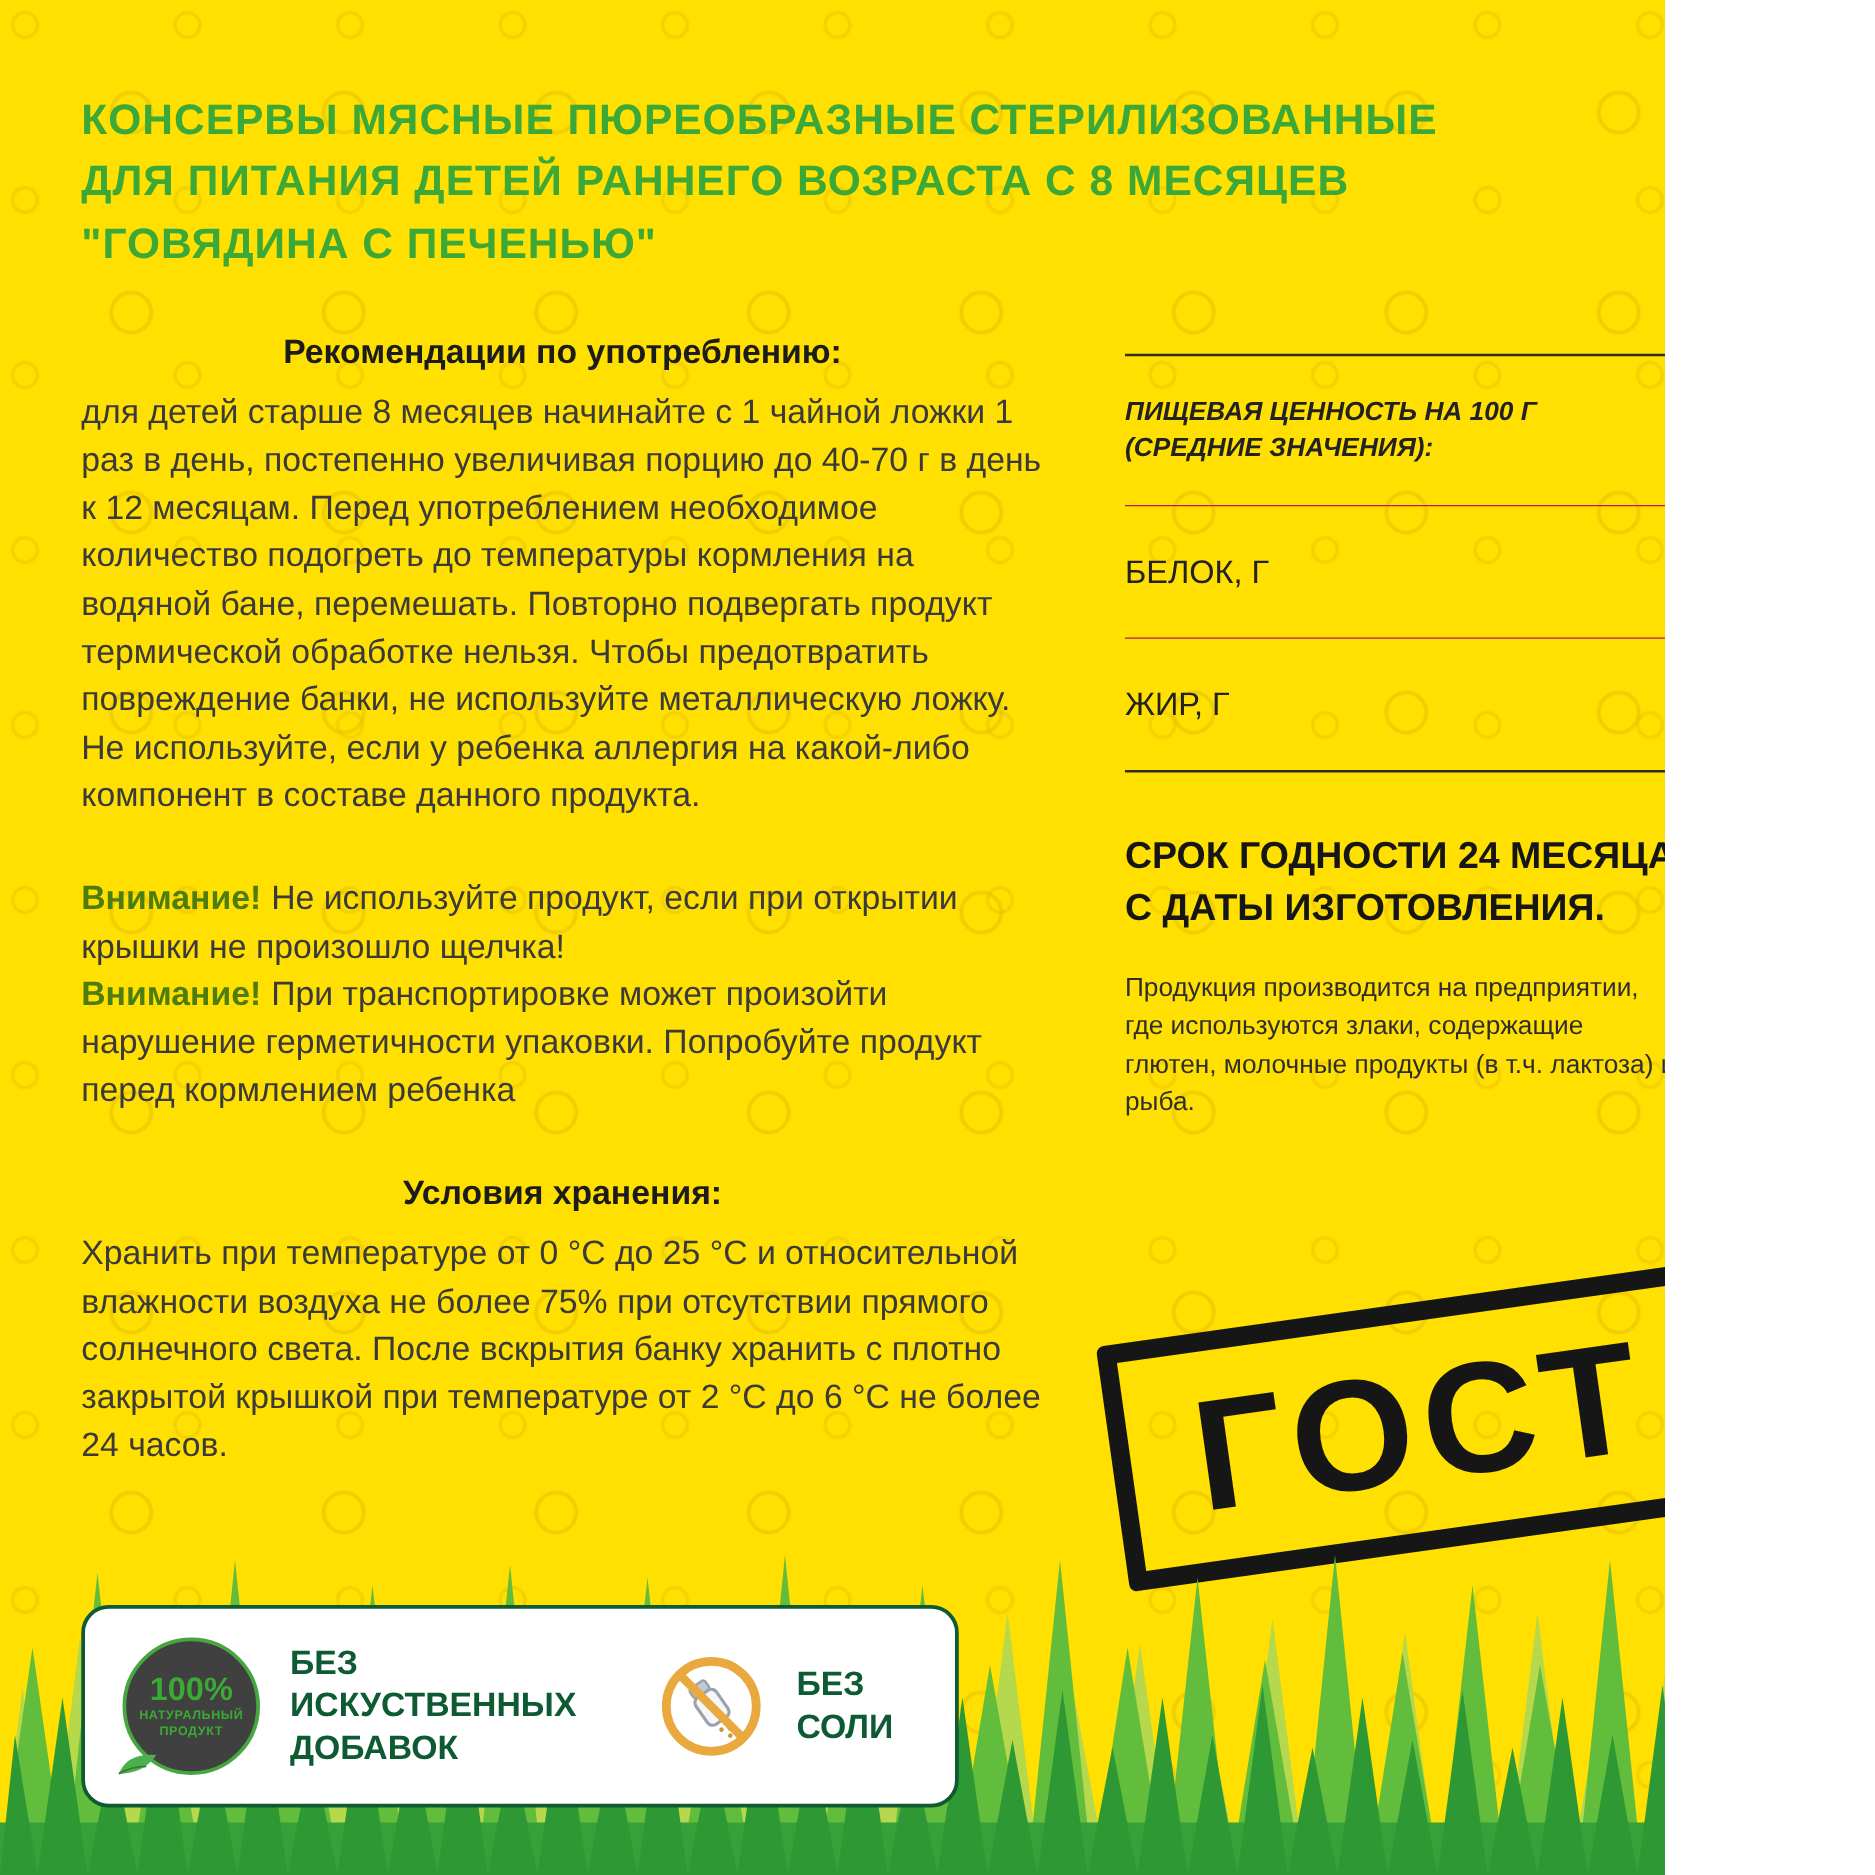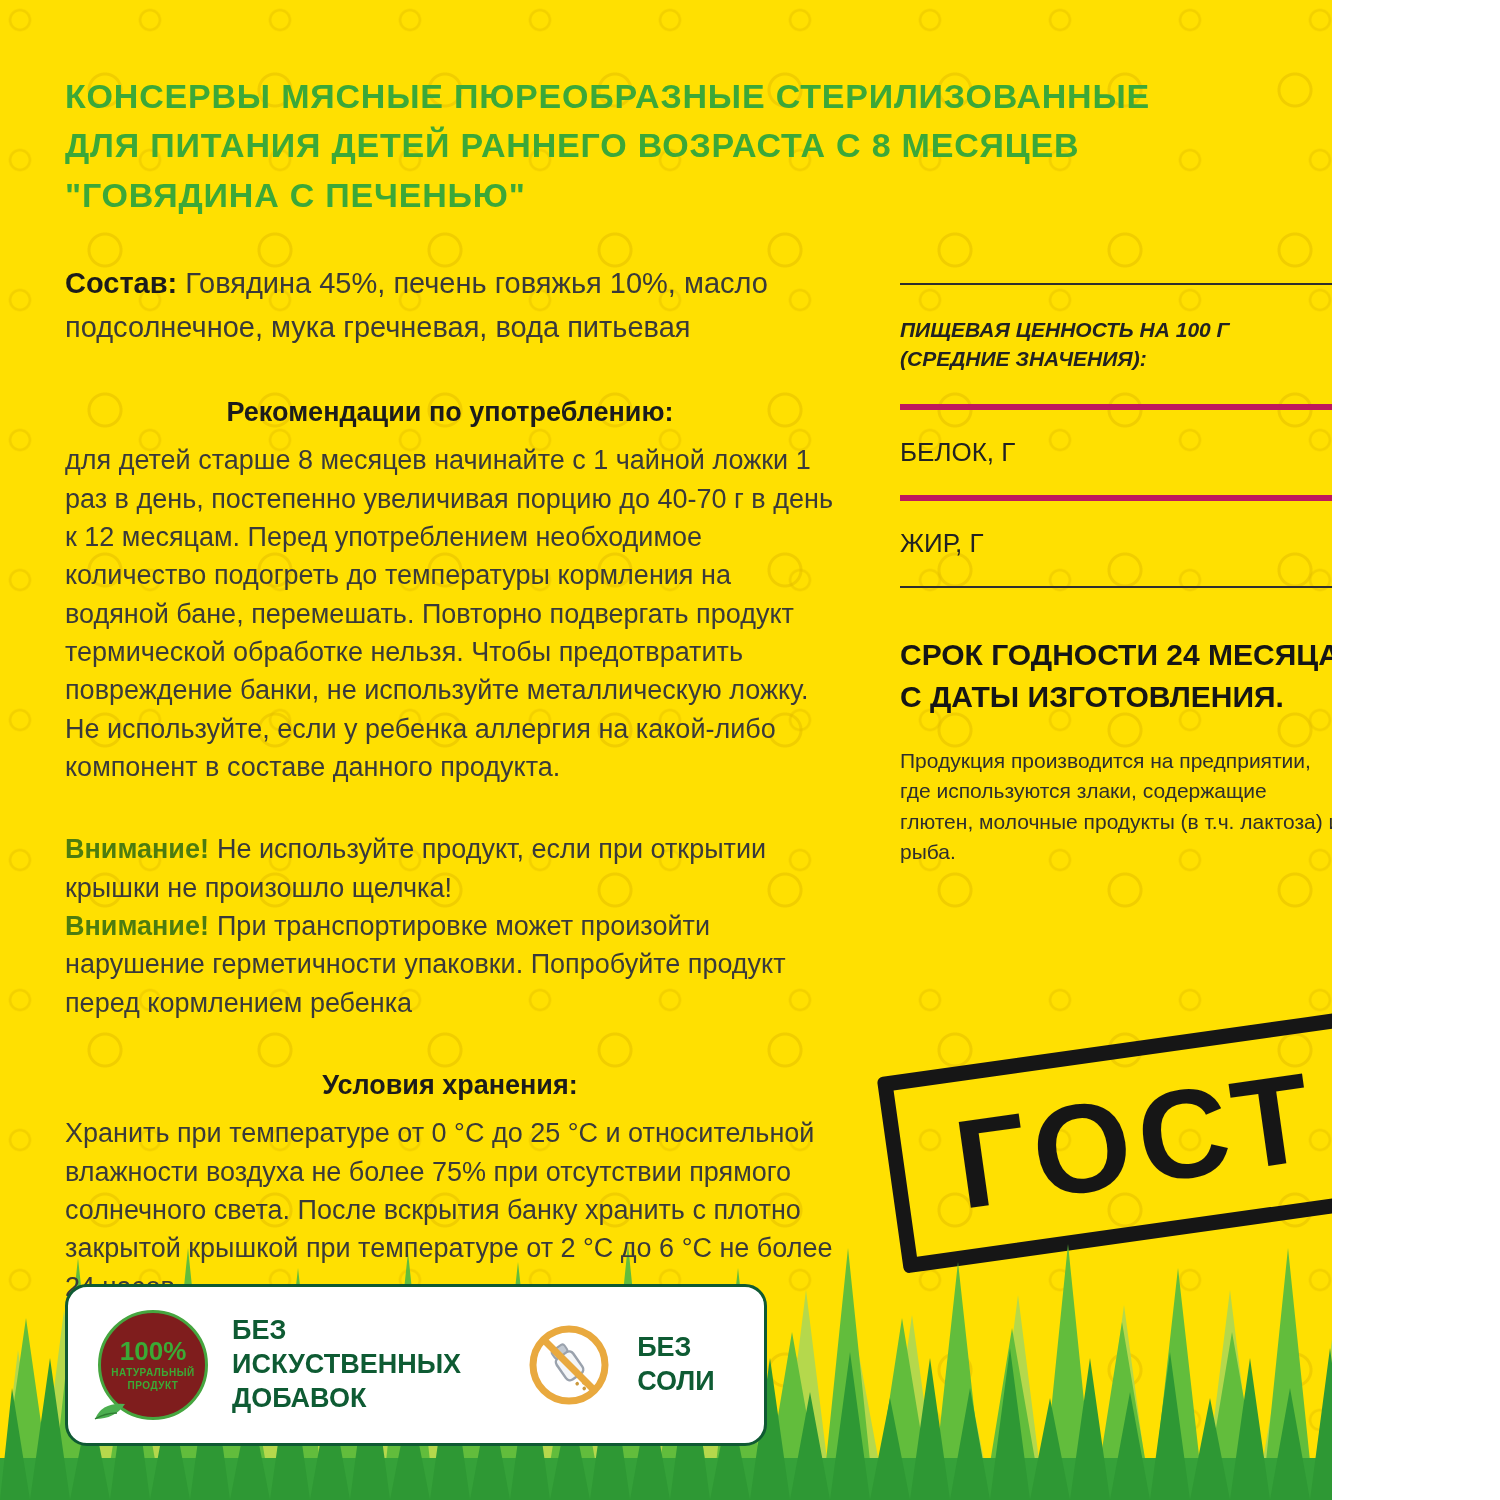--- a/index.html
+++ b/index.html
@@ -26,62 +26,61 @@
   .composition b{color:#1c1c1c;margin-right:8px;font-weight:800;}
   .sec-head{margin:0 0 10px 0;color:#1c1c1c;font-size:27px;font-weight:800;text-align:center;}
   .body-block{margin-bottom:44px !important;}
   .warning b{color:#4d7c0f;font-weight:800;margin-right:8px;}
   .warning.second{margin-bottom:44px !important;}
 
   
   .col-right{position:absolute;left:900px;top:283px;width:535px;z-index:5;color:#222;}
   .nut-head{margin:0;border-top:2px solid #2e2e2e;padding:30px 0 30px 0;font-size:21px;font-weight:800;line-height:1.4;font-style:italic;}
   .nut-table{border-bottom:2px solid #2e2e2e;}
-  .nut-row{display:flex;justify-content:space-between;align-items:center;border-top:6px solid #be185d;padding:25px 0;font-size:26px;}
+  .nut-row{display:flex;justify-content:space-between;align-items:center;border-top:1px solid #be185d;padding:35px 0;font-size:26px;}
   .nut-label{line-height:1.35;}
   .nut-value{font-size:27px;text-align:right;line-height:1.3;}
   .shelf{margin:46px 0 0 0;font-size:30px;font-weight:800;line-height:1.4;color:#161616;}
   .allergen{margin:28px 0 0 0;width:445px;font-size:21px;line-height:1.45;color:#2e2e2e;}
 
   
   .stamp{position:absolute;left:888px;top:1042px;width:468px;height:168px;z-index:2;
     border:15px solid #161616;border-radius:6px;transform:rotate(-8deg);
     display:flex;align-items:center;justify-content:center;}
   .stamp-text{font-size:126px;font-weight:800;letter-spacing:8px;color:#161616;line-height:1;}
 
   
   .grass{position:absolute;left:0;bottom:0;width:1500px;height:300px;z-index:4;display:block;}
 
   
   .card{position:absolute;left:65px;top:1284px;width:702px;height:162px;z-index:6;
     background:#ffffff;border:3px solid #0F5A33;border-radius:22px;
     display:flex;align-items:center;padding:0 30px;box-sizing:border-box;}
   .nat-badge{position:relative;flex:0 0 auto;width:104px;height:104px;border:3px solid #46A63F;border-radius:50%;
-    display:flex;flex-direction:column;align-items:center;justify-content:center;color:#3BAA35;background:#7f1d1d;}
+    display:flex;flex-direction:column;align-items:center;justify-content:center;color:#3BAA35;background:#404040;}
   .nat-percent{font-size:26px;font-weight:800;line-height:1;}
   .nat-ring{font-size:10px;font-weight:700;text-align:center;letter-spacing:.5px;margin-top:3px;line-height:1.25;}
   .leaf{position:absolute;left:-8px;bottom:-4px;}
   .claim{font-weight:800;color:#0E5B33;font-size:27px;line-height:1.25;}
   .claim.first{margin-left:24px;}
   .nosalt{margin-left:66px;flex:0 0 auto;}
   .claim.salt{margin-left:26px;}
 </style>
 </head>
 <body>
 
 <div class="page">
 
   <div class="pattern"></div>
 
   <h1 class="title prelines">КОНСЕРВЫ МЯСНЫЕ ПЮРЕОБРАЗНЫЕ СТЕРИЛИЗОВАННЫЕ
 ДЛЯ ПИТАНИЯ ДЕТЕЙ РАННЕГО ВОЗРАСТА С 8 МЕСЯЦЕВ
 "ГОВЯДИНА С ПЕЧЕНЬЮ"</h1>
 
   <section class="col-left">
-    <p class="composition"><b>Состав:</b><span>Говядина 45%, печень говяжья 10%, масло подсолнечное, мука гречневая, вода питьевая</span></p>
 
     <h2 class="sec-head">Рекомендации по употреблению:</h2>
     <p class="body-block">для детей старше 8 месяцев начинайте с 1 чайной ложки 1 раз в день, постепенно увеличивая порцию до 40-70 г в день к 12 месяцам. Перед употреблением необходимое количество подогреть до температуры кормления на водяной бане, перемешать. Повторно подвергать продукт термической обработке нельзя. Чтобы предотвратить повреждение банки, не используйте металлическую ложку. Не используйте, если у ребенка аллергия на какой-либо компонент в составе данного продукта.</p>
 
     <p class="warning"><b>Внимание!</b><span>Не используйте продукт, если при открытии крышки не произошло щелчка!</span></p>
     <p class="warning second"><b>Внимание!</b><span>При транспортировке может произойти нарушение герметичности упаковки. Попробуйте продукт перед кормлением ребенка</span></p>
 
     <h2 class="sec-head">Условия хранения:</h2>
     <p>Хранить при температуре от 0 °С до 25 °С и относительной влажности воздуха не более 75% при отсутствии прямого солнечного света. После вскрытия банку хранить с плотно закрытой крышкой при температуре от 2 °С до 6 °С не более 24 часов.</p>
   </section>

